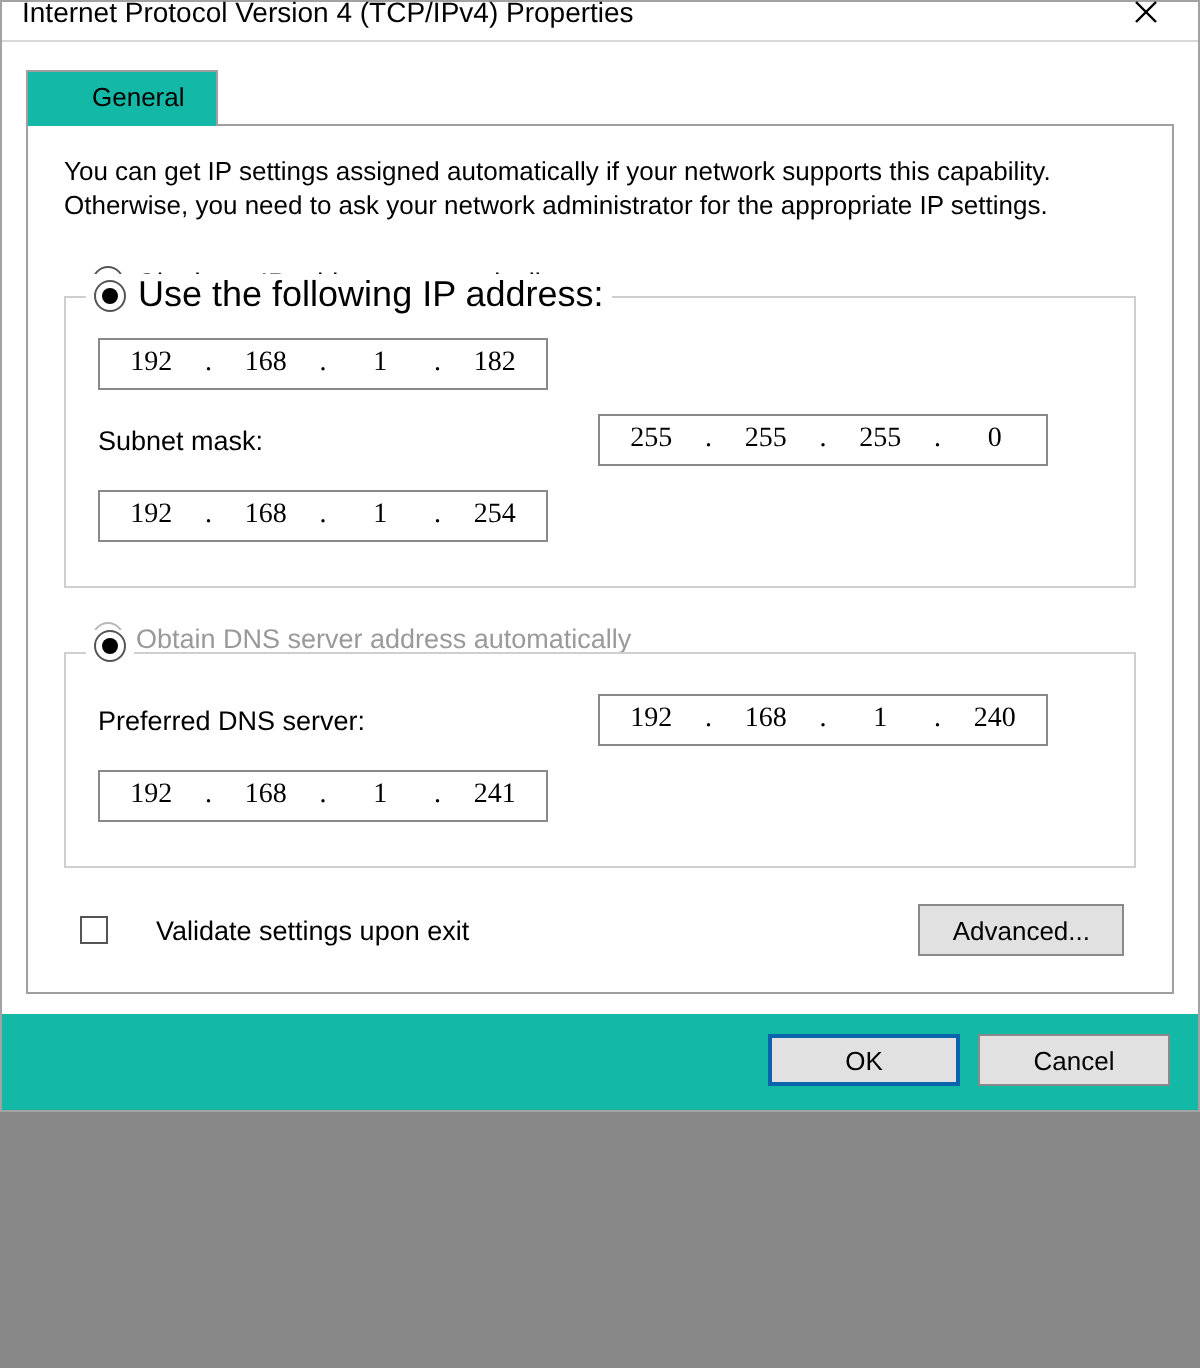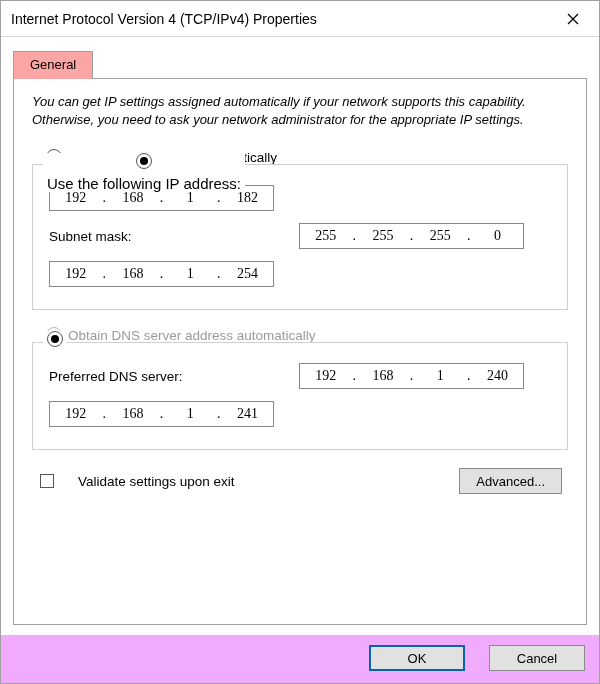--- a/index.html
+++ b/index.html
@@ -7,21 +7,21 @@
     margin: 0;
     font-family: "Segoe UI", Tahoma, sans-serif;
     font-size: 13px;
     background: #888;
     width: 600px;
     height: 684px;
     overflow: hidden;
   }
   .window {
     width: 600px;
-    height: 684px;
+    height: 556px;
     background: #fff;
     border: 1px solid #a2a2a2;
     display: flex;
     flex-direction: column;
     justify-content: flex-end;
   }
   .titlebar {
     height: 36px;
     display: flex;
     align-items: center;
@@ -48,40 +48,39 @@
     display: flex;
     flex-direction: column;
   }
   .tabstrip {
     display: flex;
     position: relative;
     z-index: 2;
   }
   .tab {
     height: 28px;
-    padding: 5px 16px 0 16px;
+    padding: 5px 16px 0 32px;
     border: 1px solid #a0a0a0;
     border-bottom: none;
-    background: #fca5a5;
+    background: #14b8a6;
     margin-bottom: -1px;
     font-size: 13px;
   }
   .tabpanel {
     flex: 1;
     border: 1px solid #a0a0a0;
     padding: 14px 18px 18px 18px;
     background: #fff;
     display: flex;
     flex-direction: column;
   }
   .intro {
     font-size: 13px;
     line-height: 1.35;
     margin-bottom: 18px;
-    font-style: italic;
   }
   .radio-row {
     display: flex;
     align-items: center;
     gap: 6px;
     padding: 3px 0 3px 14px;
     font-size: 13.5px;
   }
   .radio-row.disabled { color: #9a9a9a; }
   .radio {
@@ -109,22 +108,21 @@
   }
   .group-legend {
     position: absolute;
     top: -12px;
     left: 10px;
     background: #fff;
     padding: 0 4px;
     display: flex;
     align-items: center;
     gap: 6px;
-    font-size: 15px;
-    flex-direction: column;
+    font-size: 18px;
   }
   .field-row {
     display: flex;
     align-items: center;
     padding: 6px 0;
   }
   .field-label {
     width: 250px;
     font-size: 13.5px;
   }
@@ -169,23 +167,23 @@
     cursor: default;
     min-width: 96px;
   }
   .btn.primary {
     border: 2px solid #0a64ad;
     padding: 0 15px;
   }
   .footer {
     display: flex;
     justify-content: flex-end;
-    gap: 24px;
+    gap: 9px;
     padding: 10px 14px 12px 12px;
-    background: #f0abfc;
+    background: #14b8a6;
   }
 </style>
 </head>
 <body>
 
 <div class="window">
 
   <div class="titlebar">
     <div class="title">Internet Protocol Version 4 (TCP/IPv4) Properties</div>
     <div class="close-btn">

